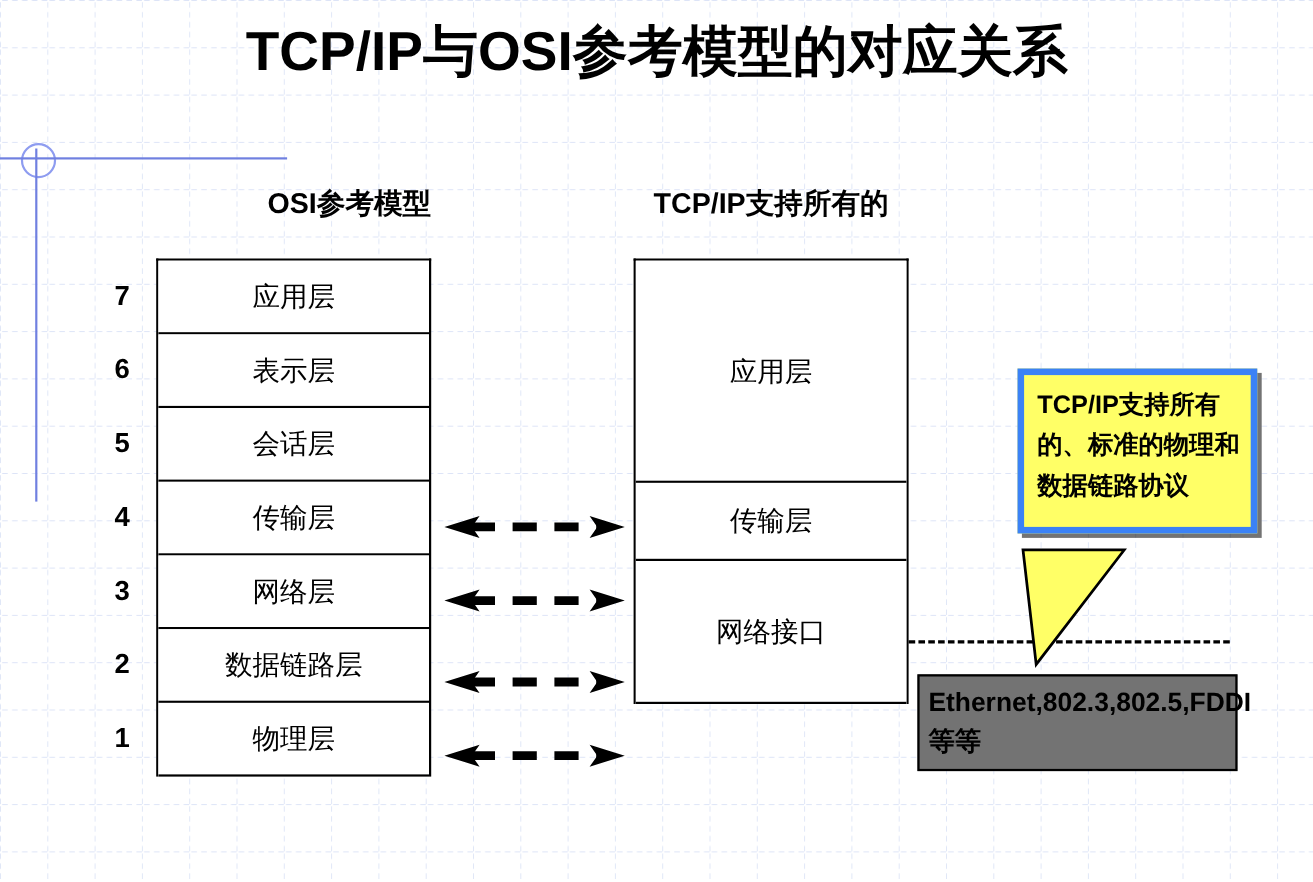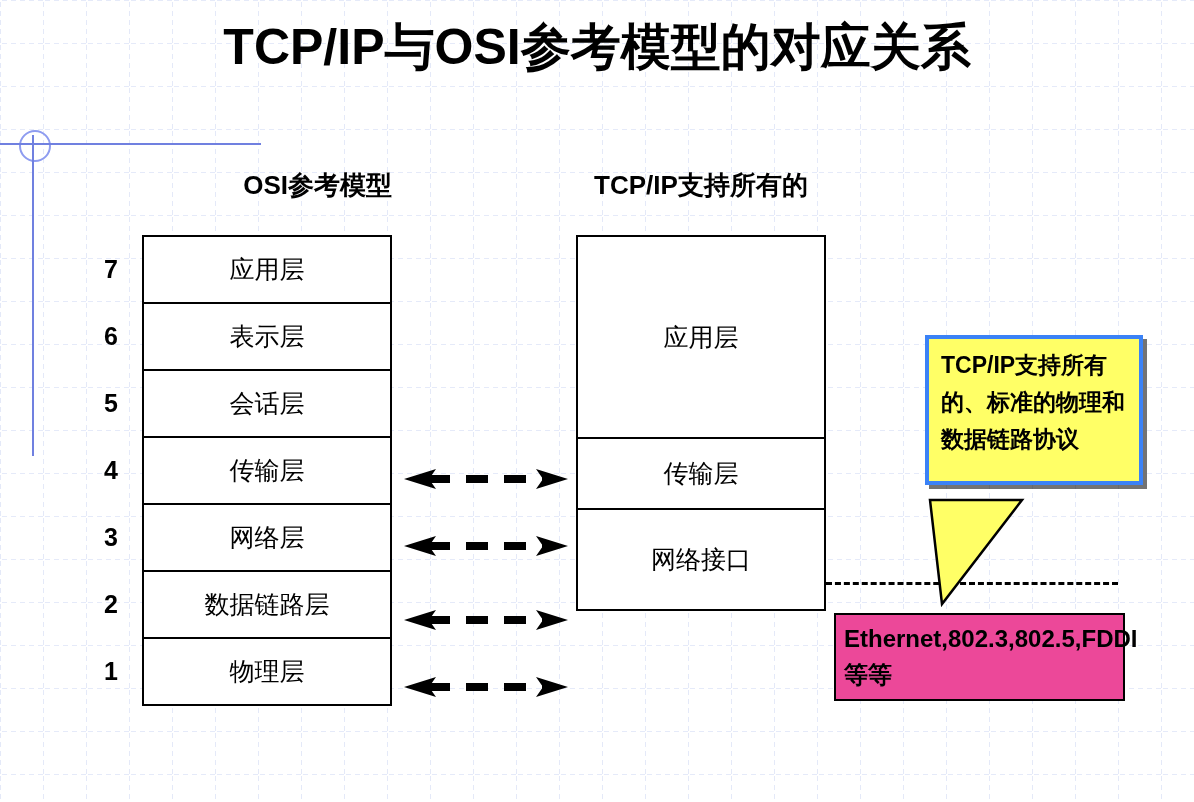--- a/index.html
+++ b/index.html
@@ -147,21 +147,21 @@
     left: 920px; top: 498px;
     width: 120px; height: 110px;
     z-index: 5;
   }
   #callout-box {
     position: absolute;
     left: 925px; top: 335px;
     width: 218px;
     min-height: 150px;
     background: #ffff66;
-    border: 4px solid #3b82f6;
+    border: 6px solid #3b82f6;
     box-sizing: border-box;
     box-shadow: 4px 4px 0 rgba(0,0,0,0.55);
     padding: 8px 6px 8px 12px;
     font-size: 23px;
     line-height: 37px;
     font-weight: bold;
     color: #000;
     z-index: 6;
     letter-spacing: 0px;
   }
@@ -174,21 +174,21 @@
     border-top: 3px dashed #000;
     z-index: 4;
   }
 
   
   #protocol-box {
     position: absolute;
     left: 834px; top: 613px;
     width: 291px;
     height: 88px;
-    background: #ec4899;
+    background: #737373;
     border: 2px solid #000;
     box-sizing: border-box;
     padding: 6px 8px;
     font-size: 24px;
     line-height: 36px;
     font-weight: bold;
     color: #000;
     z-index: 5;
   }
 </style>
@@ -245,21 +245,21 @@
   </div>
 </div>
 
 <div id="tcp-stack">
   <div class="tcp-row" style="height:202px;">
     <span>应用层</span>
   </div>
   <div class="tcp-row" style="height:71px;">
     <span>传输层</span>
   </div>
-  <div class="tcp-row" style="height:101px;">
+  <div class="tcp-row" style="height:130px;">
     <span>网络接口</span>
   </div>
 </div>
 
 <svg class="dbl-arrow" style="top:467px;" viewBox="0 0 168 24">
   <path d="M 26 12 L 142 12" stroke="#000" stroke-width="8" fill="none" stroke-dasharray="22 16"></path>
   <path d="M 2 12 L 34 2 L 27 12 L 34 22 Z" fill="#000"></path>
   <path d="M 166 12 L 134 2 L 141 12 L 134 22 Z" fill="#000"></path>
 </svg>
 <svg class="dbl-arrow" style="top:534px;" viewBox="0 0 168 24">

